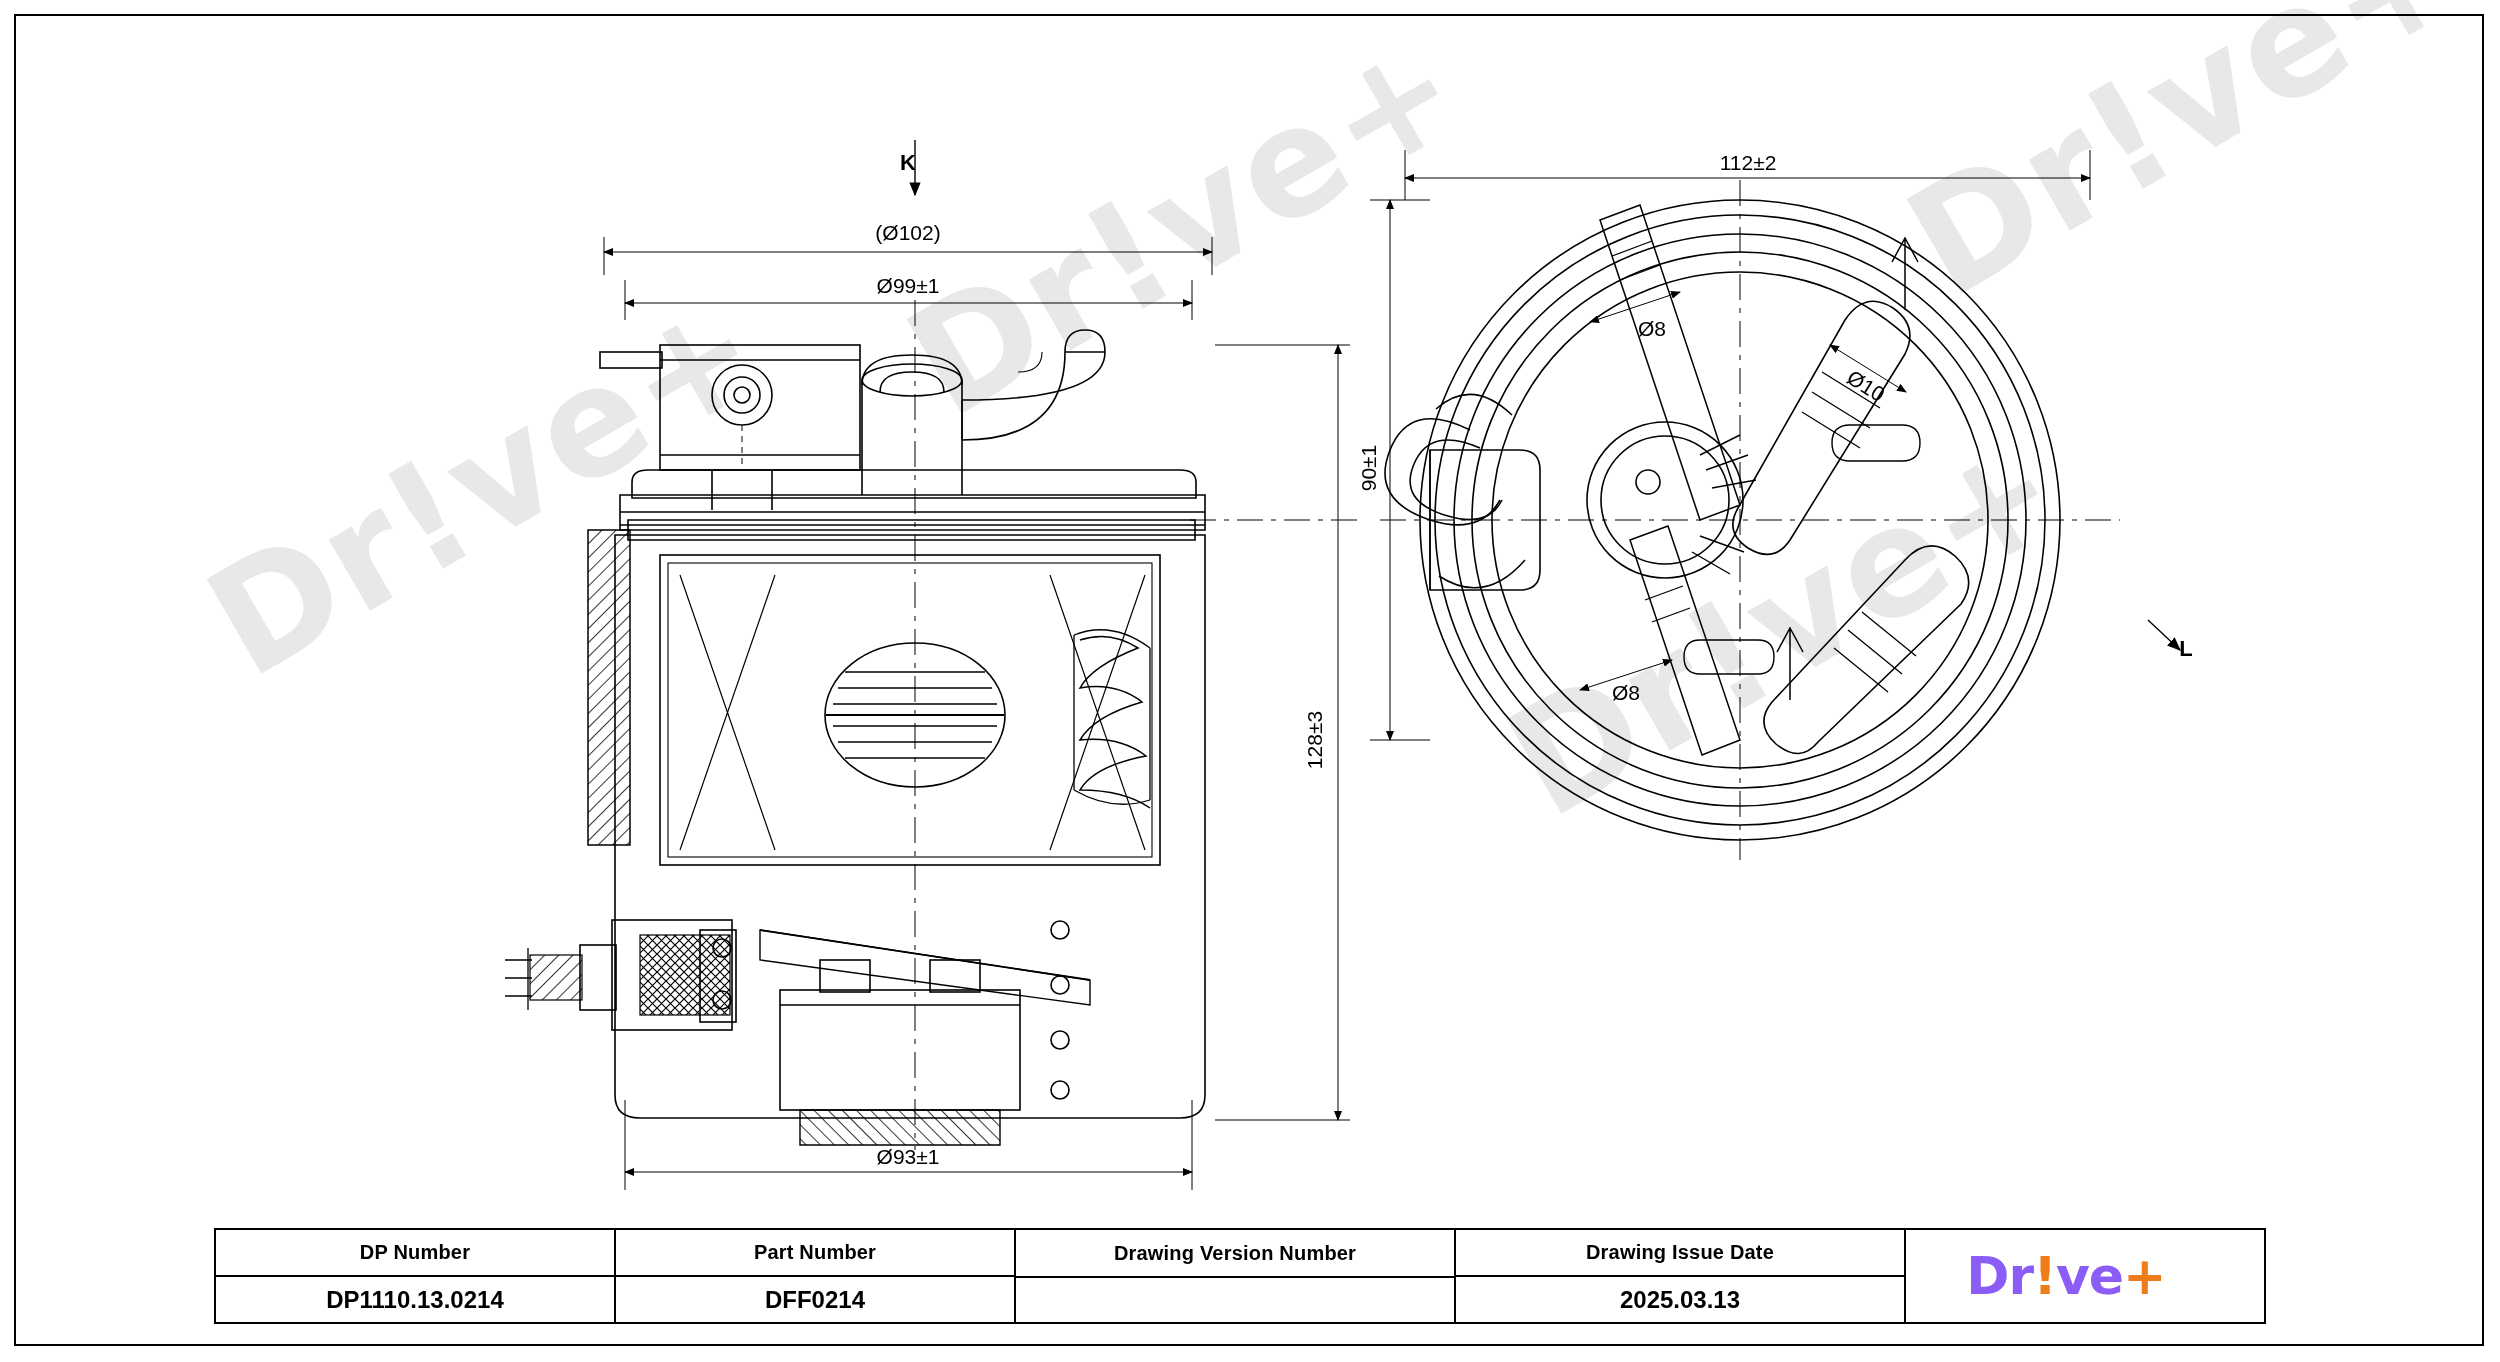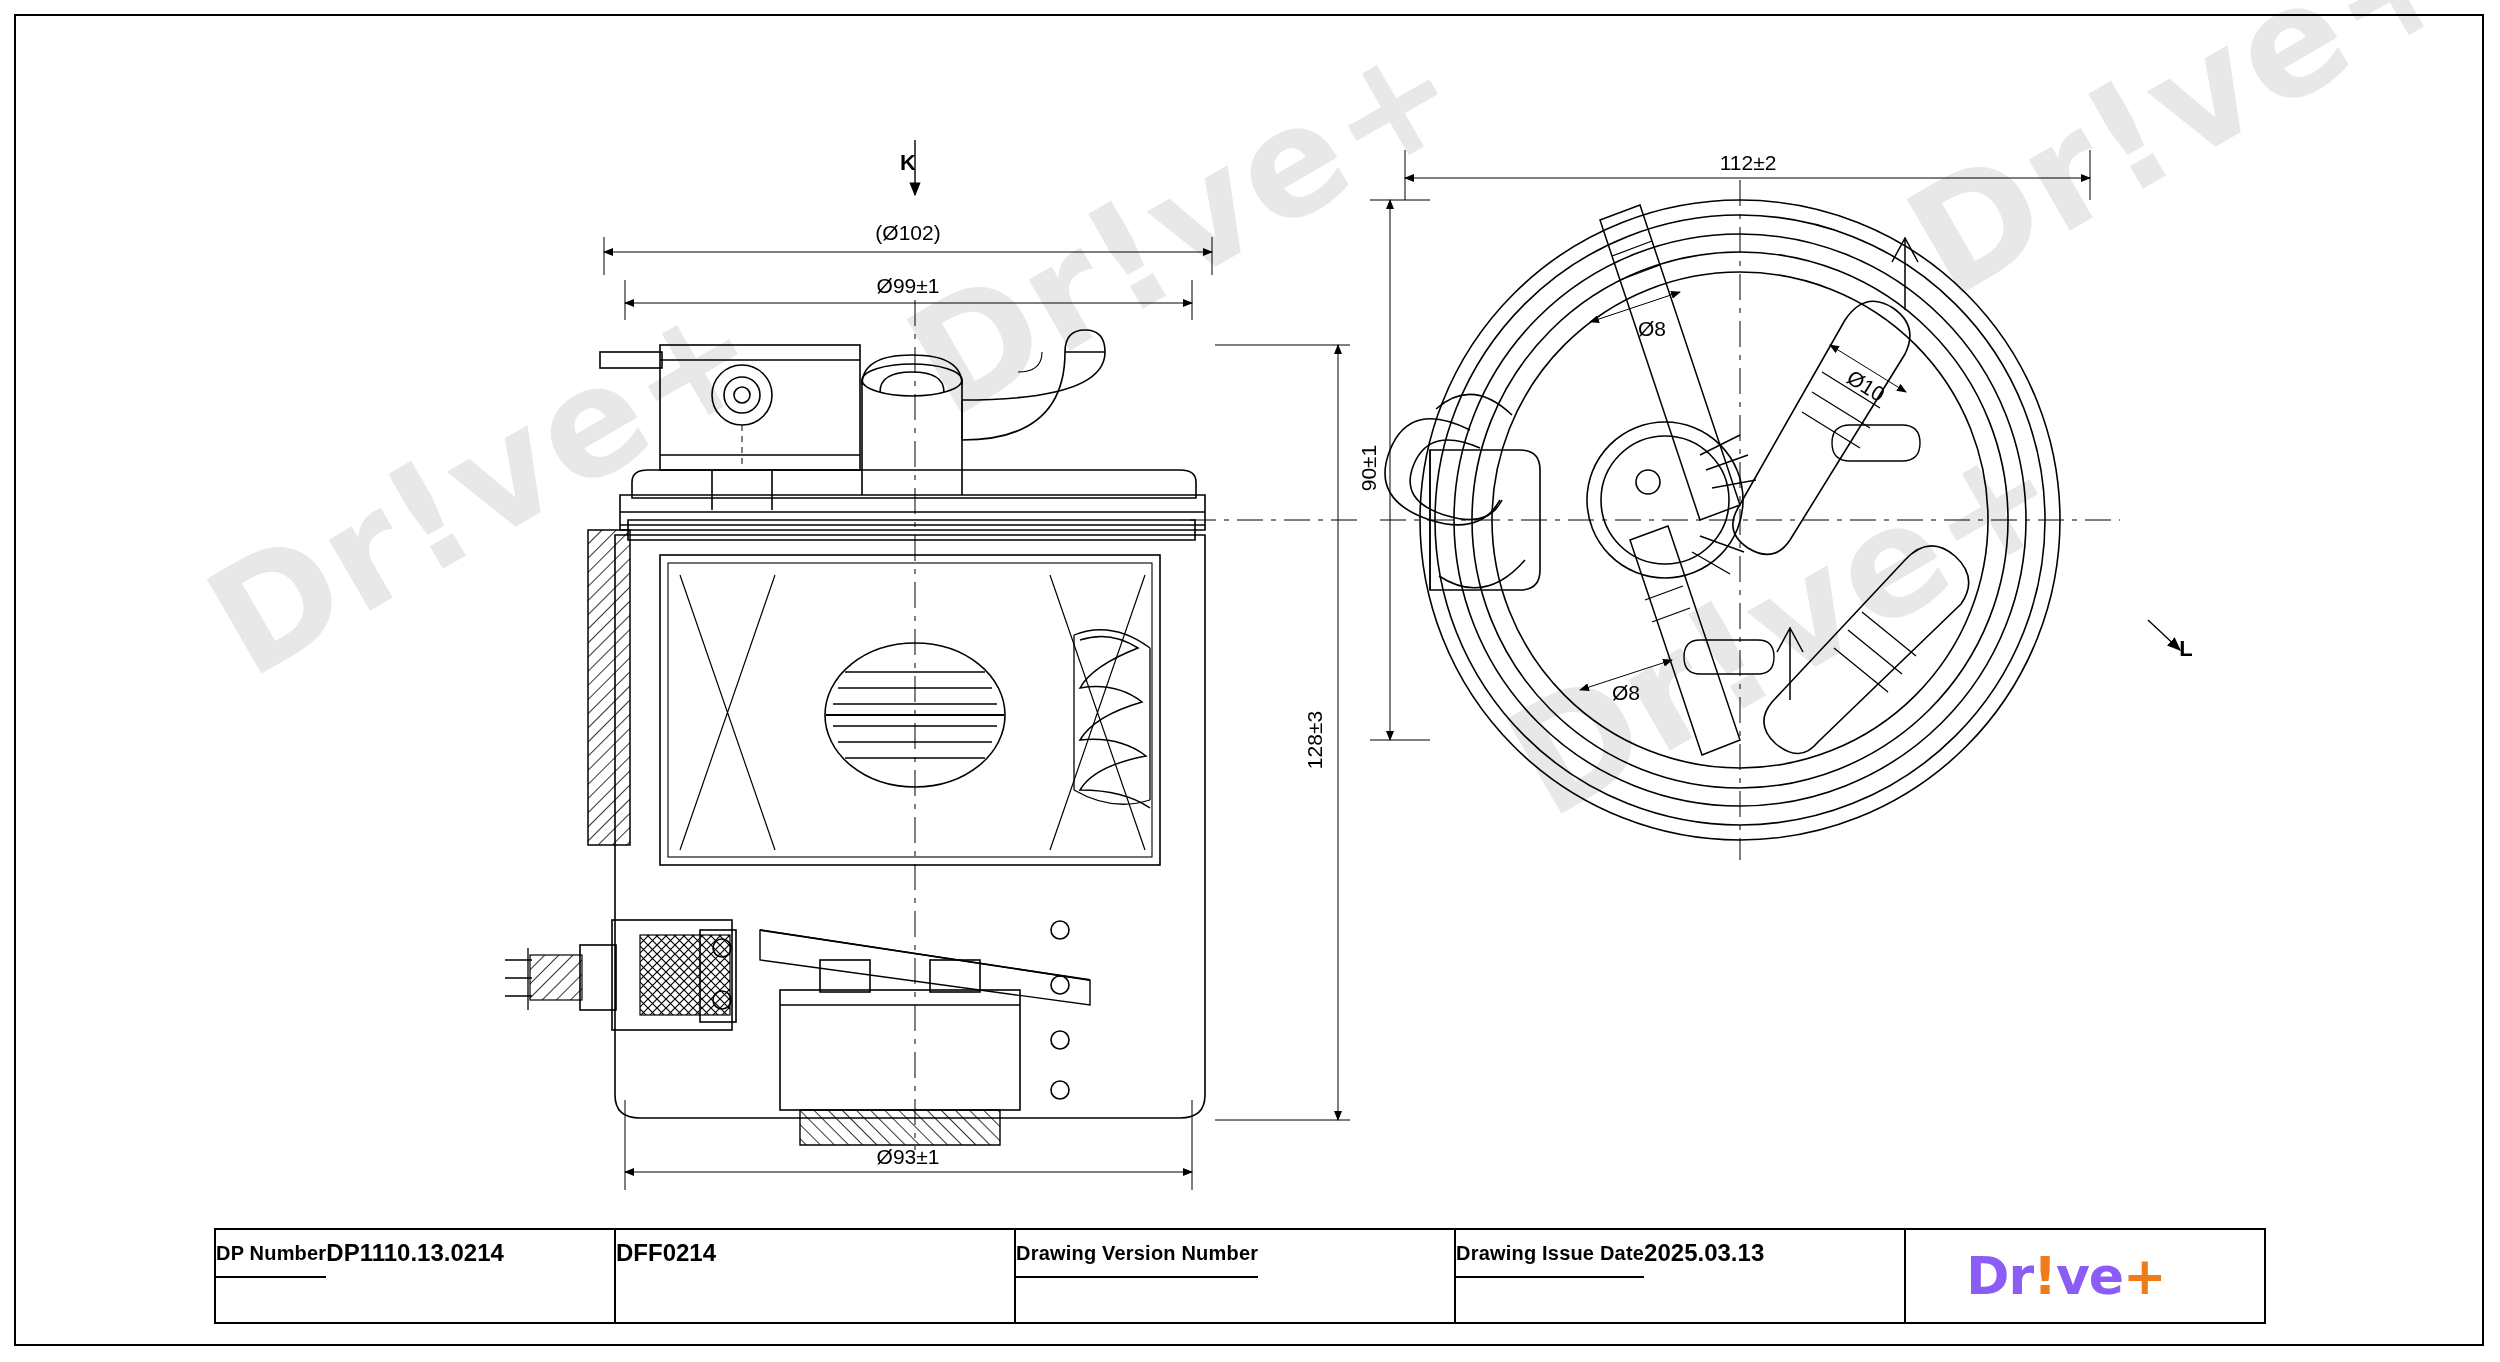--- a/index.html
+++ b/index.html
@@ -43,21 +43,21 @@
     width: 2052px;
     height: 96px;
     border: 2px solid #000;
     box-sizing: border-box;
     display: flex;
   }
   .tb-col {
     border-right: 2px solid #000;
     box-sizing: border-box;
     display: flex;
-    flex-direction: row;
+    flex-direction: column;
   }
   .tb-col:last-child { border-right: none; }
   .tb-head {
     height: 48px;
     border-bottom: 2px solid #000;
     box-sizing: border-box;
     display: flex;
     align-items: center;
     justify-content: center;
     font-size: 20px;
@@ -309,20 +309,21 @@
       <text x="2186" y="656" text-anchor="middle" font-weight="bold" font-size="22">L</text>
     </g>
   </svg>
 
   <div class="title-block">
     <div class="tb-col c1">
       <div class="tb-head">DP Number</div>
       <div class="tb-val">DP1110.13.0214</div>
     </div>
     <div class="tb-col c2">
+      <div class="tb-head">Part Number</div>
       <div class="tb-val">DFF0214</div>
     </div>
     <div class="tb-col c3">
       <div class="tb-head">Drawing Version Number</div>
     </div>
     <div class="tb-col c4">
       <div class="tb-head">Drawing Issue Date</div>
       <div class="tb-val">2025.03.13</div>
     </div>
     <div class="tb-col c5">

